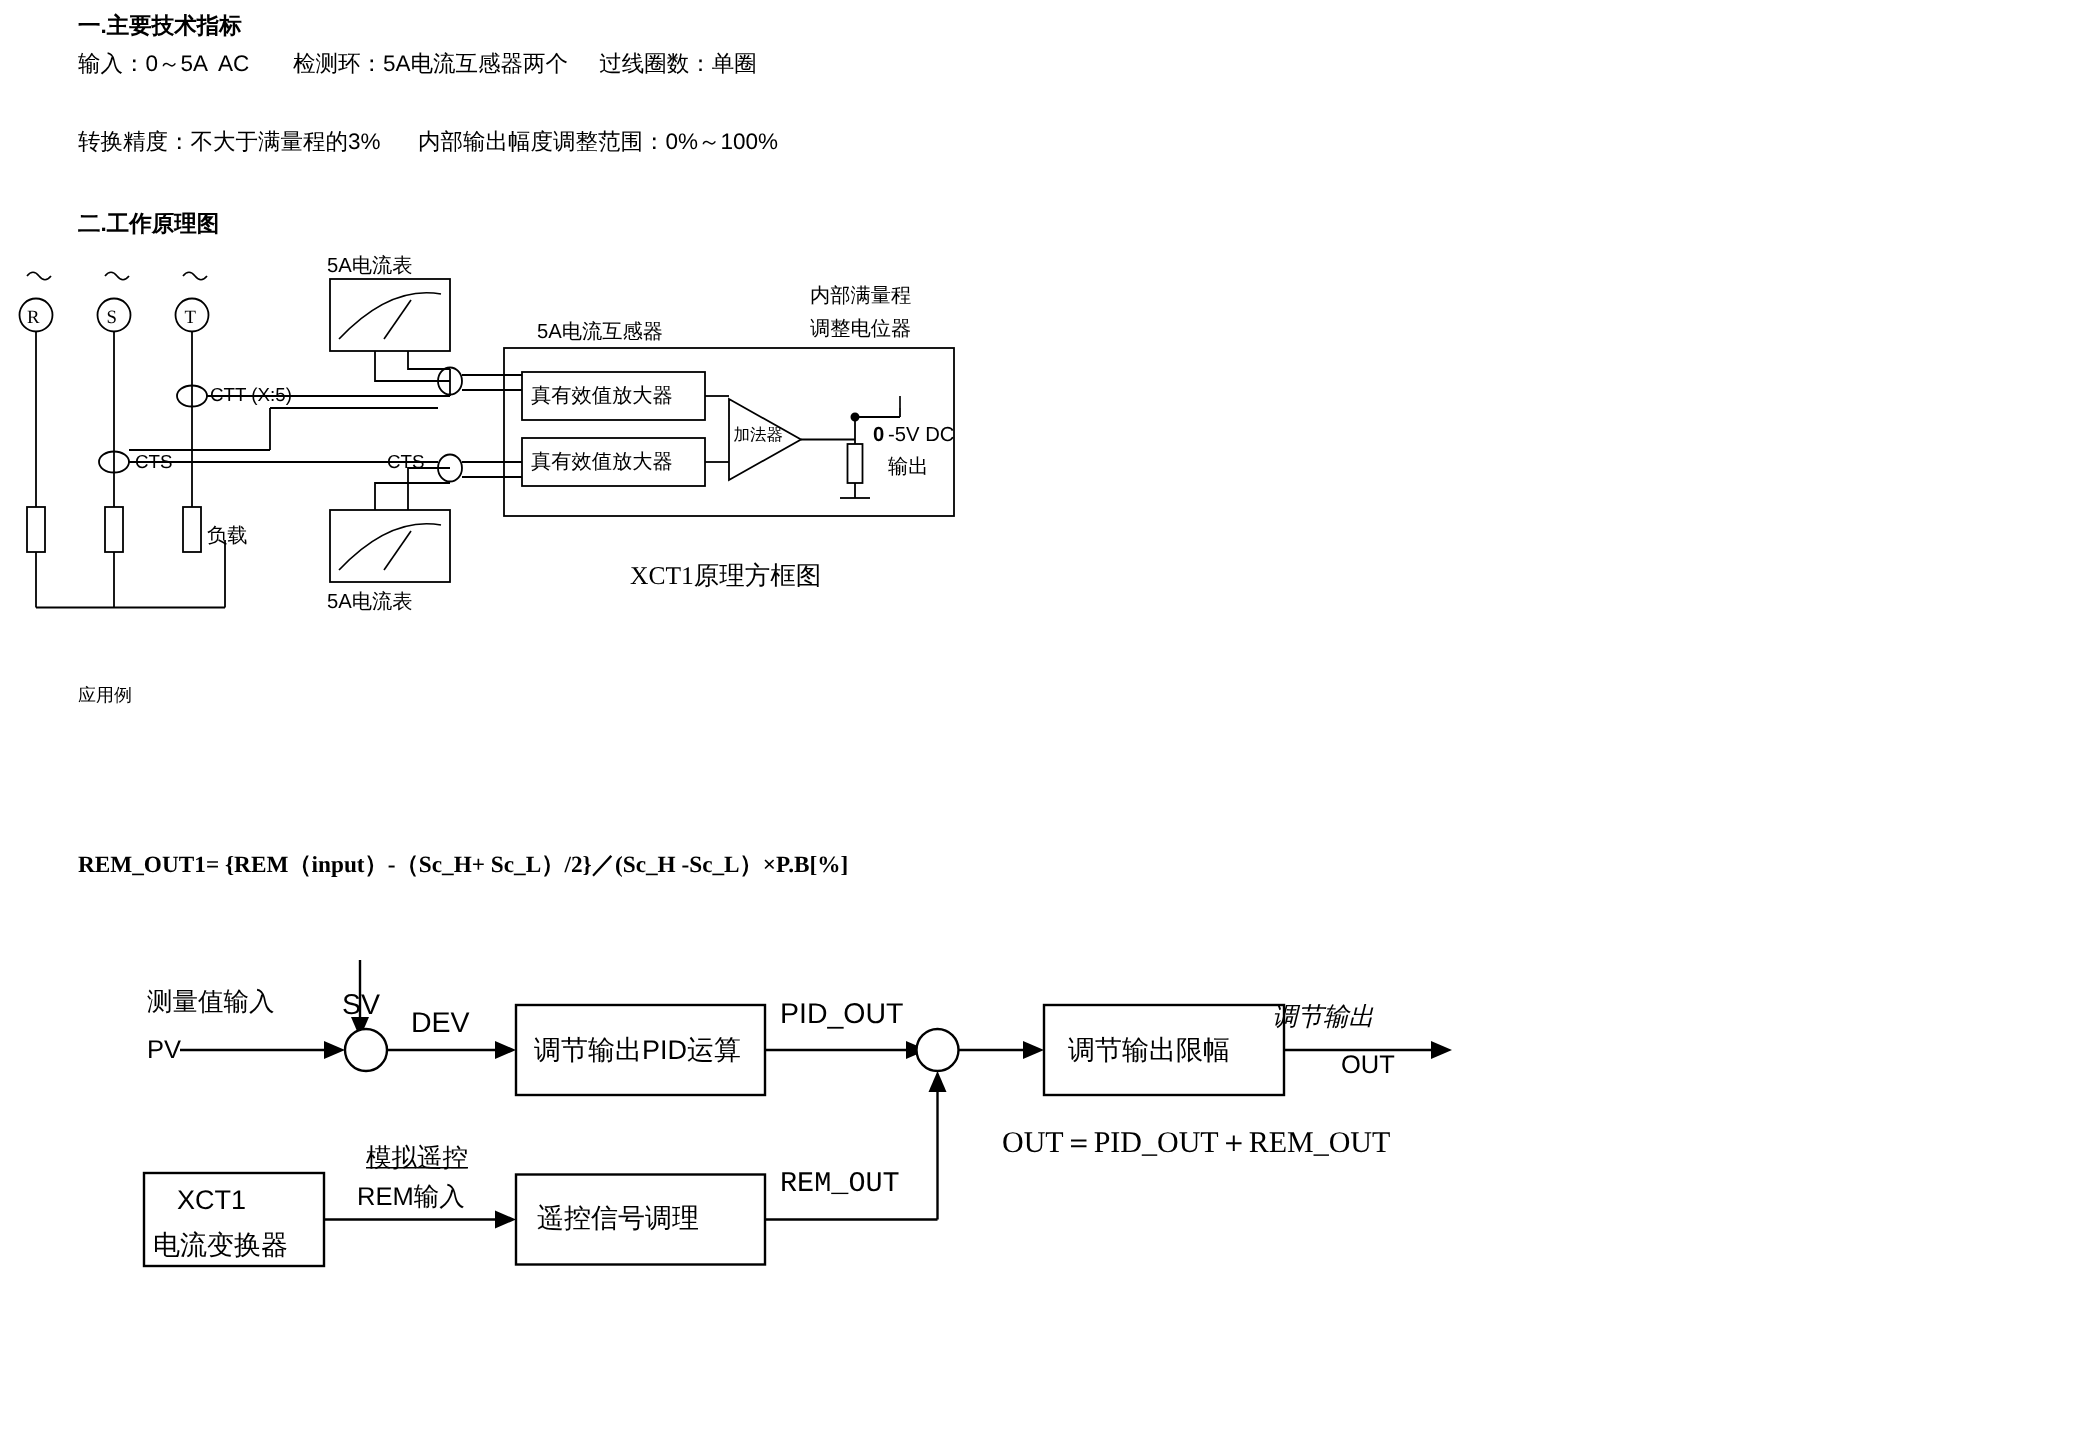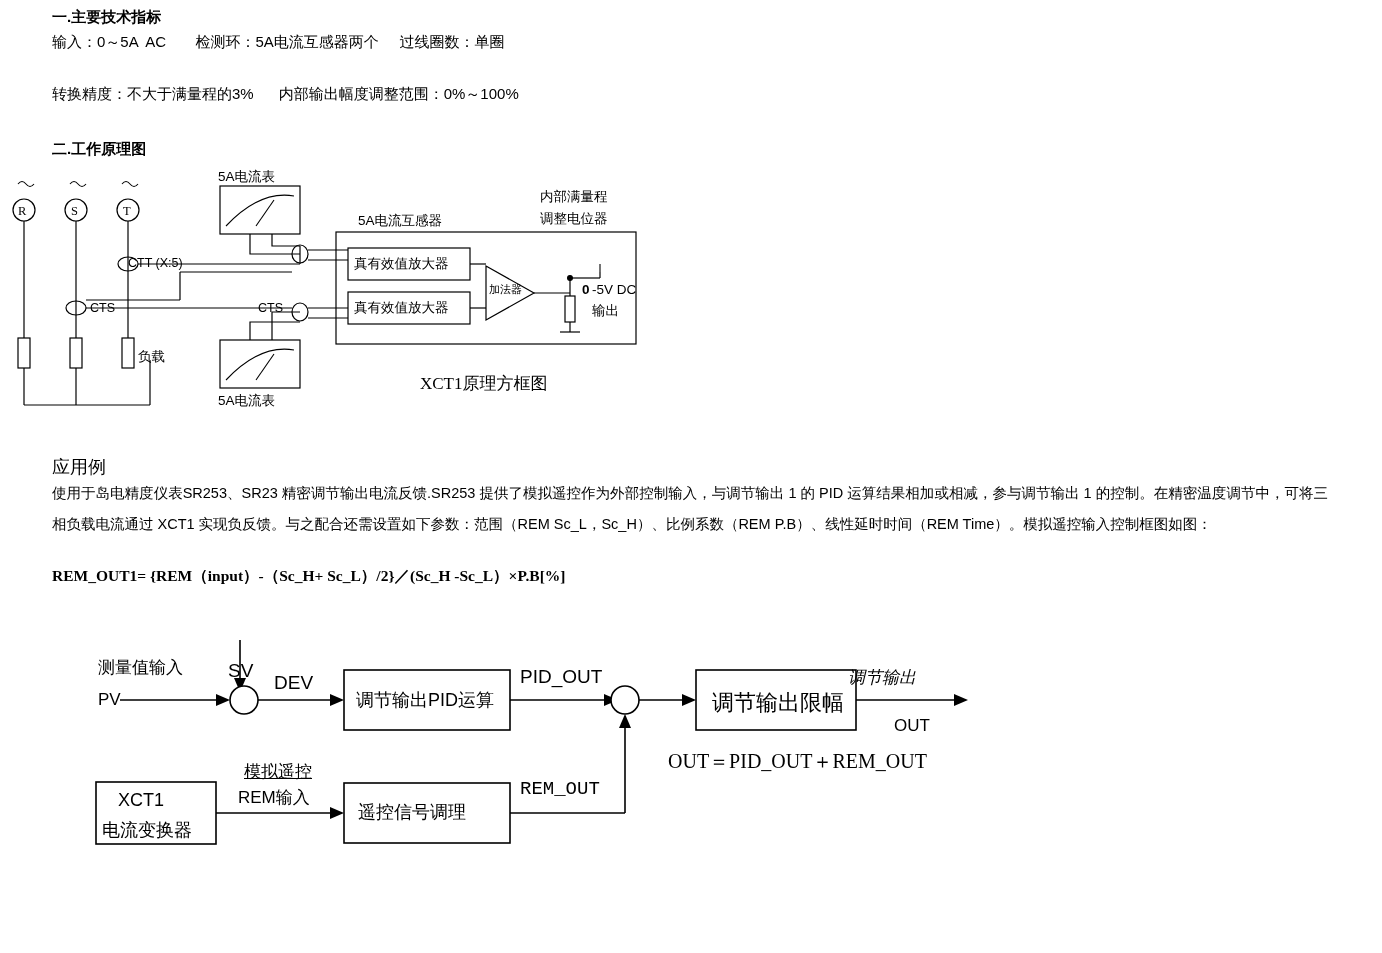--- a/index.html
+++ b/index.html
@@ -1,20 +1,20 @@
 <!DOCTYPE html>
 <html><head>
 <meta charset="utf-8">
 <style>
   html,body{margin:0;padding:0;background:#fff;}
   body{width:1382px;height:953px;font-family:"Liberation Sans",sans-serif;color:#000;position:relative;overflow:hidden;}
   .page{position:relative;width:1382px;height:953px;}
   .sec-title{position:absolute;font-weight:bold;font-size:15px;}
   .spec-line{position:absolute;font-size:15px;white-space:pre;}
-  .appex-title{position:absolute;font-size:18px;}
+  .appex-title{position:absolute;font-size:12px;}
   .para{position:absolute;font-size:14.5px;line-height:31px;text-align:justify;}
   .formula{position:absolute;font-family:"Liberation Serif",serif;font-weight:bold;font-size:15.5px;white-space:nowrap;}
   .cap{position:absolute;font-size:15px;white-space:nowrap;}
   .lbl{position:absolute;font-size:13.5px;white-space:nowrap;}
   .lbl-sm{position:absolute;font-size:12.5px;white-space:nowrap;}
   svg{position:absolute;left:0;top:0;overflow:visible;}
   .d1{position:absolute;left:0;top:160px;width:760px;height:260px;}
   .d2{position:absolute;left:0;top:600px;width:1000px;height:290px;}
   .big{position:absolute;font-size:19px;white-space:nowrap;}
   .mid{position:absolute;font-size:17px;white-space:nowrap;}
@@ -105,38 +105,37 @@
         <path d="M600 104 V112" stroke-width="1.1"></path>
 
         <circle cx="570" cy="118" r="2.4" fill="#000"></circle>
       </g>
     </svg>
     <div class="lbl-sm serif" style="left:18px;top:44px;">R</div>
     <div class="lbl-sm serif" style="left:71px;top:44px;">S</div>
     <div class="lbl-sm serif" style="left:123px;top:44px;">T</div>
     <div class="lbl" style="left:218px;top:8px;">5A电流表</div>
     <div class="lbl" style="left:218px;top:232px;">5A电流表</div>
-    <div class="lbl-sm" style="left:128px;top:96px;">CTT (X:5)</div>
+    <div class="lbl-sm" style="left:140px;top:96px;">CTT (X:5)</div>
     <div class="lbl-sm" style="left:90px;top:141px;">CTS</div>
     <div class="lbl-sm" style="left:258px;top:141px;">CTS</div>
     <div class="lbl" style="left:138px;top:188px;">负载</div>
     <div class="lbl" style="left:358px;top:52px;">5A电流互感器</div>
     <div class="lbl" style="left:354px;top:95px;">真有效值放大器</div>
     <div class="lbl" style="left:354px;top:139px;">真有效值放大器</div>
     <div class="lbl-sm" style="left:489px;top:122px;font-size:11px;">加法器</div>
     <div class="lbl" style="left:540px;top:28px;">内部满量程</div>
     <div class="lbl" style="left:540px;top:50px;">调整电位器</div>
     <div class="lbl" style="left:582px;top:122px;font-weight:bold;">0</div>
     <div class="lbl" style="left:592px;top:122px;">-5V DC</div>
     <div class="lbl" style="left:592px;top:142px;">输出</div>
     <div class="cap serif" style="left:420px;top:212px;font-size:17px;">XCT1原理方框图</div>
   </div>
 
   <div class="appex-title" style="left:52px;top:455px;">应用例</div>
-  <div class="para" style="left:52px;top:478px;width:1276px;">使用于岛电精度仪表SR253、SR23 精密调节输出电流反馈.SR253 提供了模拟遥控作为外部控制输入，与调节输出 1 的 PID 运算结果相加或相减，参与调节输出 1 的控制。在精密温度调节中，可将三相负载电流通过 XCT1 实现负反馈。与之配合还需设置如下参数：范围（REM Sc_L，Sc_H）、比例系数（REM P.B）、线性延时时间（REM Time）。模拟遥控输入控制框图如图：</div>
   <div class="formula" style="left:52px;top:566px;">REM_OUT1= {REM（input）-（Sc_H+ Sc_L）/2}／(Sc_H -Sc_L）×P.B[%]</div>
 
   <div class="d2">
     <svg width="1000" height="290" viewBox="0 0 1000 290">
       <g fill="none" stroke="#000" stroke-width="1.6">
 
         <path d="M240 40 V84"></path>
         <path d="M234 78 L240 92 L246 78 Z" fill="#000" stroke="none"></path>
 
         <path d="M120 100 H222"></path>
@@ -173,23 +172,23 @@
         <path d="M625 213 V122"></path>
         <path d="M619 128 L625 114 L631 128 Z" fill="#000" stroke="none"></path>
       </g>
     </svg>
     <div class="big" style="left:228px;top:12px;margin-top:48px;">SV</div>
     <div class="mid" style="left:98px;top:56px;">测量值输入</div>
     <div class="mid" style="left:98px;top:90px;">PV</div>
     <div class="big" style="left:274px;top:72px;">DEV</div>
     <div class="mid" style="left:356px;top:88px;font-size:18px;">调节输出PID运算</div>
     <div class="big" style="left:520px;top:66px;">PID_OUT</div>
-    <div class="mid" style="left:712px;top:88px;font-size:22px;">调节输出限幅</div>
+    <div class="mid" style="left:712px;top:88px;font-size:18px;">调节输出限幅</div>
     <div class="mid" style="left:848px;top:66px;font-style:italic;">调节输出</div>
-    <div class="mid" style="left:894px;top:116px;">OUT</div>
+    <div class="mid" style="left:894px;top:100px;">OUT</div>
     <div class="big serif" style="left:668px;top:148px;font-size:20px;">OUT＝PID_OUT＋REM_OUT</div>
     <div class="mid" style="left:118px;top:190px;font-size:18px;">XCT1</div>
     <div class="mid" style="left:102px;top:218px;font-size:18px;">电流变换器</div>
     <div class="mid" style="left:244px;top:160px;text-decoration:underline;">模拟遥控</div>
     <div class="mid" style="left:238px;top:186px;">REM输入</div>
     <div class="mid" style="left:358px;top:200px;font-size:18px;">遥控信号调理</div>
     <div class="big" style="left:520px;top:178px;font-family:Liberation Mono, monospace;">REM_OUT</div>
   </div>
 
 </div>

